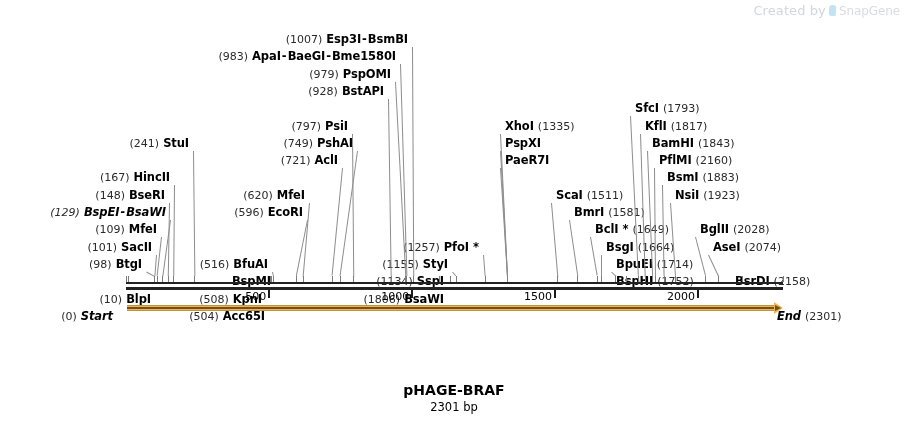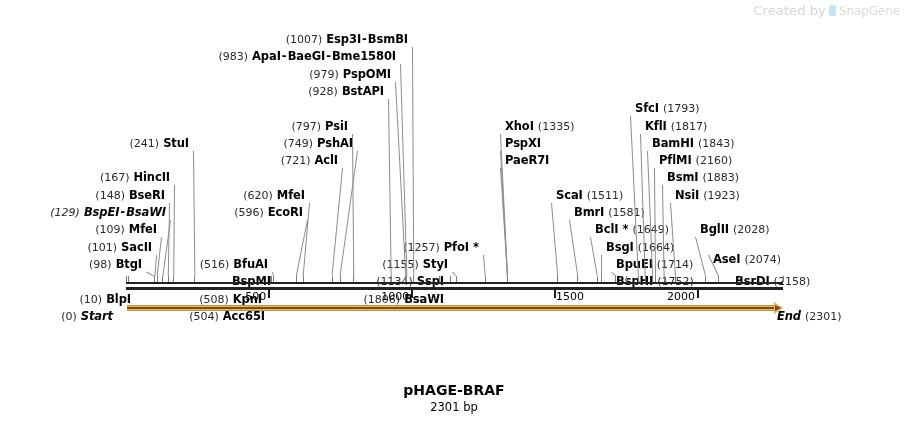--- a/index.html
+++ b/index.html
@@ -181,21 +181,21 @@
     <div class="label leftpos" style="top: 119.5px; right: 560px;"><span class="pos">(797)</span><span class="name">PsiI</span></div>
     <div class="label leftpos" style="top: 136.8px; right: 555px;"><span class="pos">(749)</span><span class="name">PshAI</span></div>
     <div class="label leftpos" style="top: 154.1px; right: 570px;"><span class="pos">(721)</span><span class="name">AclI</span></div>
     <div class="label leftpos" style="top: 136.8px; right: 719px;"><span class="pos">(241)</span><span class="name">StuI</span></div>
     <div class="label leftpos" style="top: 171.4px; right: 738px;"><span class="pos">(167)</span><span class="name">HincII</span></div>
     <div class="label leftpos" style="top: 188.7px; right: 743px;"><span class="pos">(148)</span><span class="name">BseRI</span></div>
     <div class="label leftpos" style="top: 206px; right: 742px; font-style: italic;"><span class="pos">(129)</span><span class="name">BspEI</span><span class="sep">-</span><span class="name">BsaWI</span></div>
     <div class="label leftpos" style="top: 223.3px; right: 751px;"><span class="pos">(109)</span><span class="name">MfeI</span></div>
     <div class="label leftpos" style="top: 240.6px; right: 756px; text-align: center;"><span class="pos">(101)</span><span class="name">SacII</span></div>
     <div class="label leftpos" style="top: 257.9px; right: 766px;"><span class="pos">(98)</span><span class="name">BtgI</span></div>
-    <div class="label leftpos" style="top: 292.5px; right: 777px;"><span class="pos">(10)</span><span class="name">BlpI</span></div>
+    <div class="label leftpos" style="top: 292.5px; right: 757px;"><span class="pos">(10)</span><span class="name">BlpI</span></div>
     <div class="label terminal leftpos" style="top: 309.8px; right: 795px;"><span class="pos">(0)</span><span class="name">Start</span></div>
     <div class="label leftpos" style="top: 188.7px; right: 603px;"><span class="pos">(620)</span><span class="name">MfeI</span></div>
     <div class="label leftpos" style="top: 206px; right: 605px;"><span class="pos">(596)</span><span class="name">EcoRI</span></div>
     <div class="label leftpos" style="top: 257.9px; right: 640px;"><span class="pos">(516)</span><span class="name">BfuAI</span></div>
     <div class="label leftpos" style="top: 275.2px; right: 637px;"><span class="name">BspMI</span></div>
     <div class="label leftpos" style="top: 292.5px; right: 646px;"><span class="pos">(508)</span><span class="name">KpnI</span></div>
     <div class="label leftpos" style="top: 309.8px; right: 643px;"><span class="pos">(504)</span><span class="name">Acc65I</span></div>
     <div class="label leftpos" style="top: 240.6px; right: 429px;"><span class="pos">(1257)</span><span class="name">PfoI</span><span class="star">&nbsp;*</span></div>
     <div class="label leftpos" style="top: 257.9px; right: 460px;"><span class="pos">(1155)</span><span class="name">StyI</span></div>
     <div class="label leftpos" style="top: 275.2px; right: 464px;"><span class="pos">(1134)</span><span class="name">SspI</span></div>
@@ -209,21 +209,21 @@
     <div class="label rightpos" style="top: 240.6px; left: 606px;"><span class="name">BsgI</span><span class="pos">(1664)</span></div>
     <div class="label rightpos" style="top: 257.9px; left: 616px;"><span class="name">BpuEI</span><span class="pos">(1714)</span></div>
     <div class="label rightpos" style="top: 275.2px; left: 616px;"><span class="name">BspHI</span><span class="pos">(1752)</span></div>
     <div class="label rightpos" style="top: 102.2px; left: 635px;"><span class="name">SfcI</span><span class="pos">(1793)</span></div>
     <div class="label rightpos" style="top: 119.5px; left: 645px;"><span class="name">KflI</span><span class="pos">(1817)</span></div>
     <div class="label rightpos" style="top: 136.8px; left: 652px;"><span class="name">BamHI</span><span class="pos">(1843)</span></div>
     <div class="label rightpos" style="top: 154.1px; left: 659px;"><span class="name">PflMI</span><span class="pos">(2160)</span></div>
     <div class="label rightpos" style="top: 171.4px; left: 667px;"><span class="name">BsmI</span><span class="pos">(1883)</span></div>
     <div class="label rightpos" style="top: 188.7px; left: 675px;"><span class="name">NsiI</span><span class="pos">(1923)</span></div>
     <div class="label rightpos" style="top: 223.3px; left: 700px;"><span class="name">BglII</span><span class="pos">(2028)</span></div>
-    <div class="label rightpos" style="top: 240.6px; left: 713px; margin-top: 12px;"><span class="name">AseI</span><span class="pos">(2074)</span></div>
+    <div class="label rightpos" style="top: 240.6px; left: 713px;"><span class="name">AseI</span><span class="pos">(2074)</span></div>
     <div class="label rightpos" style="top: 275.2px; left: 735px;"><span class="name">BsrDI</span><span class="pos">(2158)</span></div>
     <div class="label terminal rightpos" style="top: 309.8px; left: 777px;"><span class="name">End</span><span class="pos">(2301)</span></div>
   </div>
 <div id="leaders-layer">
     <div class="leader" style="left: 412px; top: 47px; height: 229.003px; transform: rotate(-0.311632deg);"></div>
     <div class="leader" style="left: 400px; top: 64.3px; height: 211.796px; transform: rotate(-1.72827deg);"></div>
     <div class="leader" style="left: 395px; top: 81.6px; height: 194.67px; transform: rotate(-3.01664deg);"></div>
     <div class="leader" style="left: 388px; top: 98.9px; height: 177.12px; transform: rotate(-0.864277deg);"></div>
     <div class="leader" style="left: 352px; top: 133.5px; height: 142.505px; transform: rotate(-0.49817deg);"></div>
     <div class="leader" style="left: 357px; top: 150.8px; height: 126.414px; transform: rotate(7.94661deg);"></div>
@@ -300,21 +300,21 @@
     <div class="site-tick" style="left: 718.136px; top: 276px; height: 6px;"></div>
     <div class="site-tick" style="left: 742.138px; top: 276px; height: 6px;"></div>
     <div class="site-tick" style="left: 783px; top: 276px; height: 6px;"></div>
     <div class="backbone-line" style="left: 125.5px; top: 282px; width: 657.5px; height: 2px;"></div>
     <div class="backbone-line" style="left: 125.5px; top: 287px; width: 657.5px; height: 3px;"></div>
     <div class="tick-major" style="left: 268.373px; top: 290px; height: 8px;"></div>
     <div class="ruler-num" style="top: 290px; left: 238.373px; width: 28px; text-align: right;">500</div>
     <div class="tick-major" style="left: 411.245px; top: 290px; height: 8px;"></div>
     <div class="ruler-num" style="top: 290px; left: 381.245px; width: 28px; text-align: right;">1000</div>
     <div class="tick-major" style="left: 554.118px; top: 290px; height: 8px;"></div>
-    <div class="ruler-num" style="top: 290px; left: 524.118px; width: 28px; text-align: left; margin-left: 32px;">1500</div>
+    <div class="ruler-num" style="top: 290px; left: 524.118px; width: 28px; text-align: left;">1500</div>
     <div class="tick-major" style="left: 696.991px; top: 290px; height: 8px;"></div>
     <div class="ruler-num" style="top: 290px; left: 666.991px; width: 28px; text-align: right;">2000</div>
     <div class="orf-arrow-body" style="left: 127.214px; top: 305px; width: 647.786px;"></div>
     <div class="orf-arrow-core" style="left: 127.214px; top: 307px; width: 648.786px;"></div>
     <div class="orf-arrow-head" style="left: 774px; top: 302px;"></div>
     <div class="orf-arrow-head-inner" style="left: 775px; top: 305px;"></div>
   </div>
 
 <div class="plasmid-title" style="top:382px;">pHAGE-BRAF</div>
 <div class="plasmid-size" style="top:400px;">2301 bp</div>

